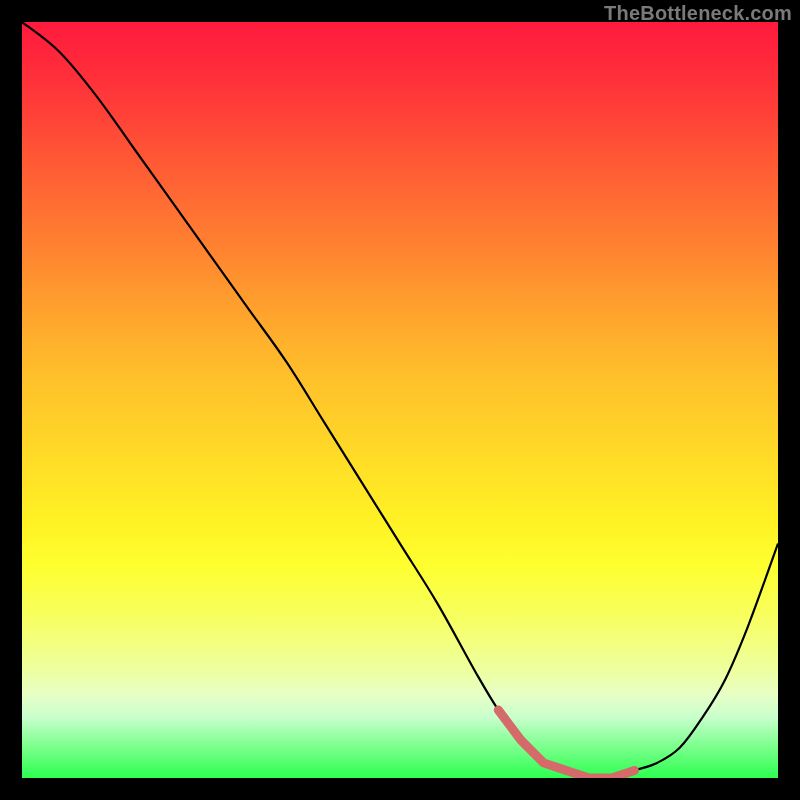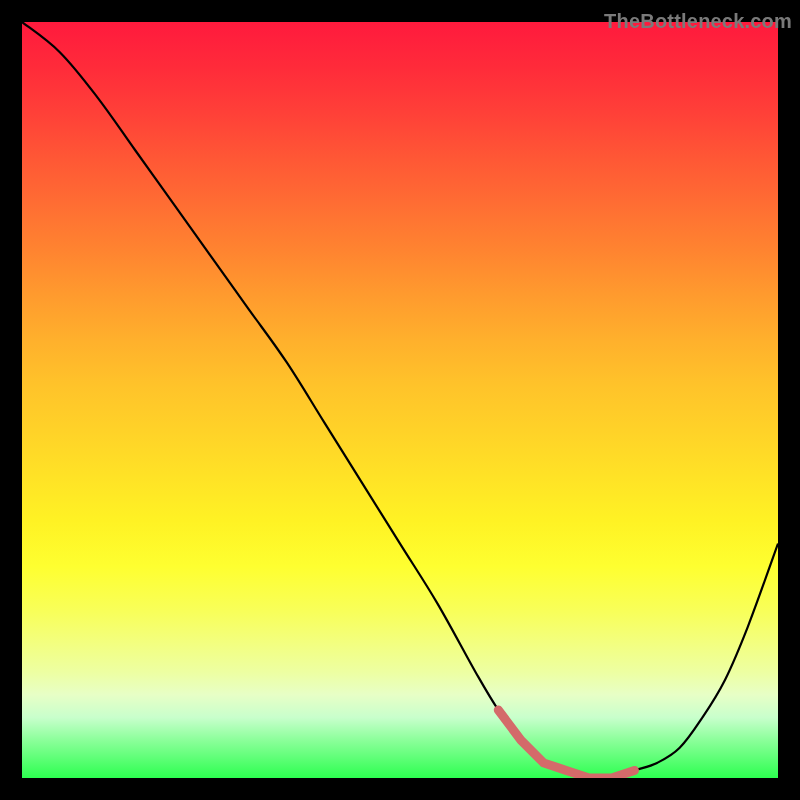--- a/index.html
+++ b/index.html
@@ -30,21 +30,21 @@
       #f3ff7e 82%,
       #edffa2 86%,
       #e7ffc6 89%,
       #c8ffcc 92%,
       #8bff9a 95%,
       #2dff50 100%);
   }
   svg.curve { position: absolute; inset: 0; }
   .watermark {
     position: absolute;
-    top: 10px; right: 8px;
+    top: 2px; right: 8px;
     font: 600 20px Arial, sans-serif;
     color: #7a7a7a;
     letter-spacing: 0.2px;
     margin-left: 32px;
   }
 </style>
 </head>
 <body>
 <div class="frame">
 

